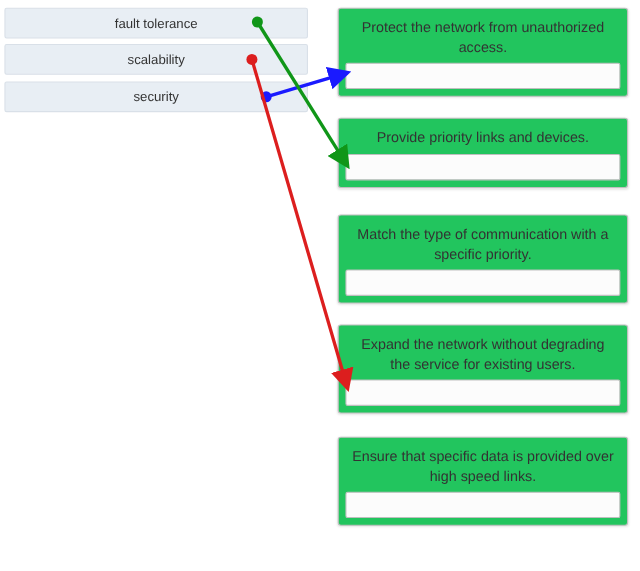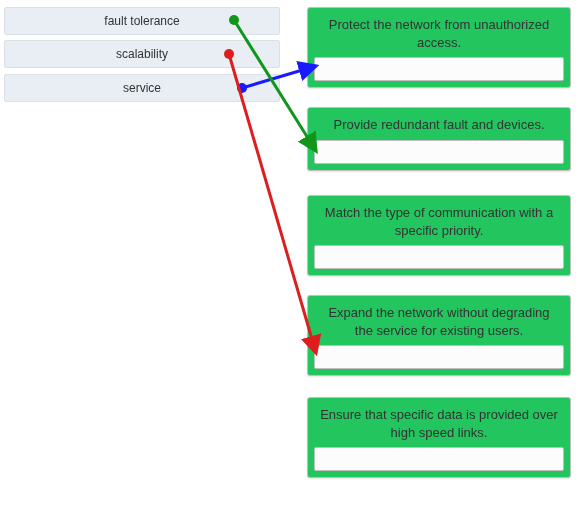--- a/index.html
+++ b/index.html
@@ -17,33 +17,33 @@
 
 <div id="stage">
 
   <div class="src" style="top:7px">
     <span>fault tolerance</span>
   </div>
   <div class="src" style="top:40px">
     <span>scalability</span>
   </div>
   <div class="src" style="top:74px">
-    <span>service</span>
+    <span>security</span>
   </div>
 
   <div class="dot" style="top:15px;left:229px;background:#109618"></div>
   <div class="dot" style="top:49px;left:224px;background:#dc1e1e"></div>
   <div class="dot" style="top:83px;left:237px;background:#1a1aff"></div>
 
   <div class="tgt" style="top:7px">
     <div class="label">Protect the network from unauthorized access.</div>
     <div class="slot"></div>
   </div>
   <div class="tgt" style="top:107px">
-    <div class="label">Provide redundant fault and devices.</div>
+    <div class="label">Provide priority links and devices.</div>
     <div class="slot"></div>
   </div>
   <div class="tgt" style="top:295px">
     <div class="label">Expand the network without degrading the service for existing users.</div>
     <div class="slot"></div>
   </div>
   <div class="tgt" style="top:195px">
     <div class="label">Match the type of communication with a specific priority.</div>
     <div class="slot"></div>
   </div>

